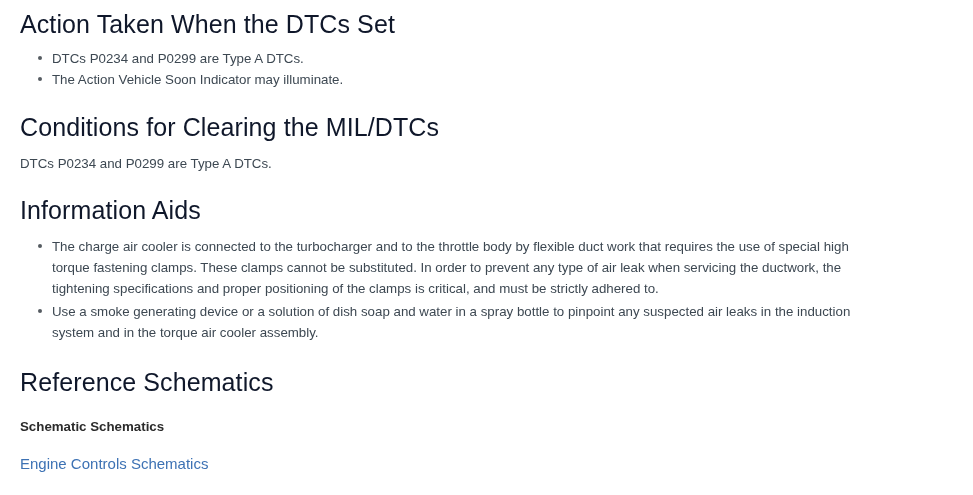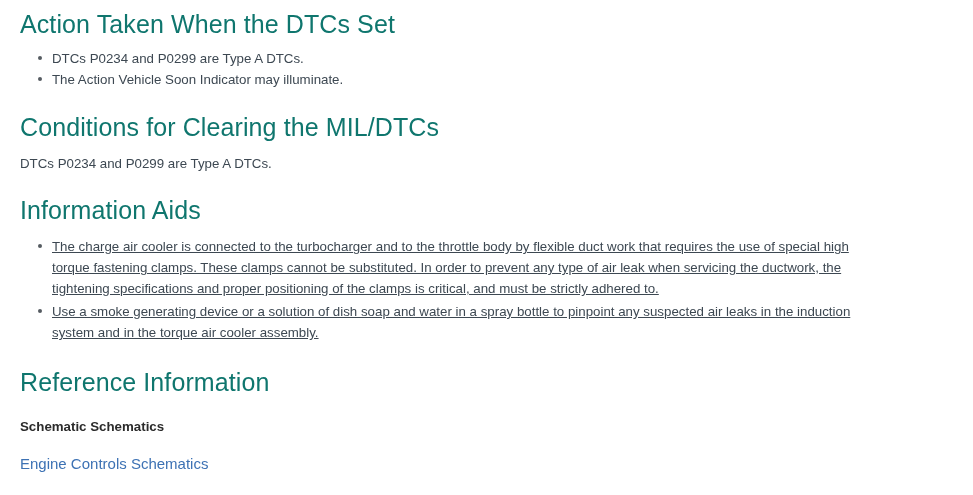--- a/index.html
+++ b/index.html
@@ -19,38 +19,38 @@
 
   .page {
     padding: 0 20px;
     width: 973px;
   }
 
   
   .section-heading {
     font-size: 25px;
     font-weight: 400;
-    color: #0f766e;
+    color: #0f172a;
     line-height: 1.2;
     letter-spacing: 0.1px;
     margin: 0;
   }
   .sec-1-heading { padding-top: 9px; }
   .sec-2-heading { padding-top: 22px; }
   .sec-3-heading { padding-top: 21px; }
   .sec-4-heading { padding-top: 22px; }
 
   
   ul.bullet-list {
     list-style: none;
     margin: 0;
     padding: 0;
   }
   ul.bullet-list.tight { margin-top: 9px; }
-  ul.bullet-list.loose { margin-top: 11px; text-decoration: underline; }
+  ul.bullet-list.loose { margin-top: 11px; }
 
   ul.bullet-list > li {
     position: relative;
     padding-left: 32px;
     font-size: 13.3px;
     line-height: 21px;
     color: #3d4852;
     margin: 0;
   }
   ul.bullet-list.tight > li { margin-bottom: 0px; }
@@ -132,21 +132,21 @@
       <span class="bullet-dot"></span>
       <span class="li-text wide-text">The charge air cooler is connected to the turbocharger and to the throttle body by flexible duct work that requires the use of special high torque fastening clamps. These clamps cannot be substituted. In order to prevent any type of air leak when servicing the ductwork, the tightening specifications and proper positioning of the clamps is critical, and must be strictly adhered to.</span>
     </li>
     <li>
       <span class="bullet-dot"></span>
       <span class="li-text wide-text">Use a smoke generating device or a solution of dish soap and water in a spray bottle to pinpoint any suspected air leaks in the induction system and in the torque air cooler assembly.</span>
     </li>
   </ul>
 
   
-  <h2 class="section-heading sec-4-heading">Reference Information</h2>
+  <h2 class="section-heading sec-4-heading">Reference Schematics</h2>
 
   <div class="sub-heading first">Schematic Schematics</div>
 
   <a class="ref-link" href="#">Engine Controls Schematics</a>
 
   <div class="sub-heading later">Connector End View Reference</div>
 
 </div>
 
 </body></html>

